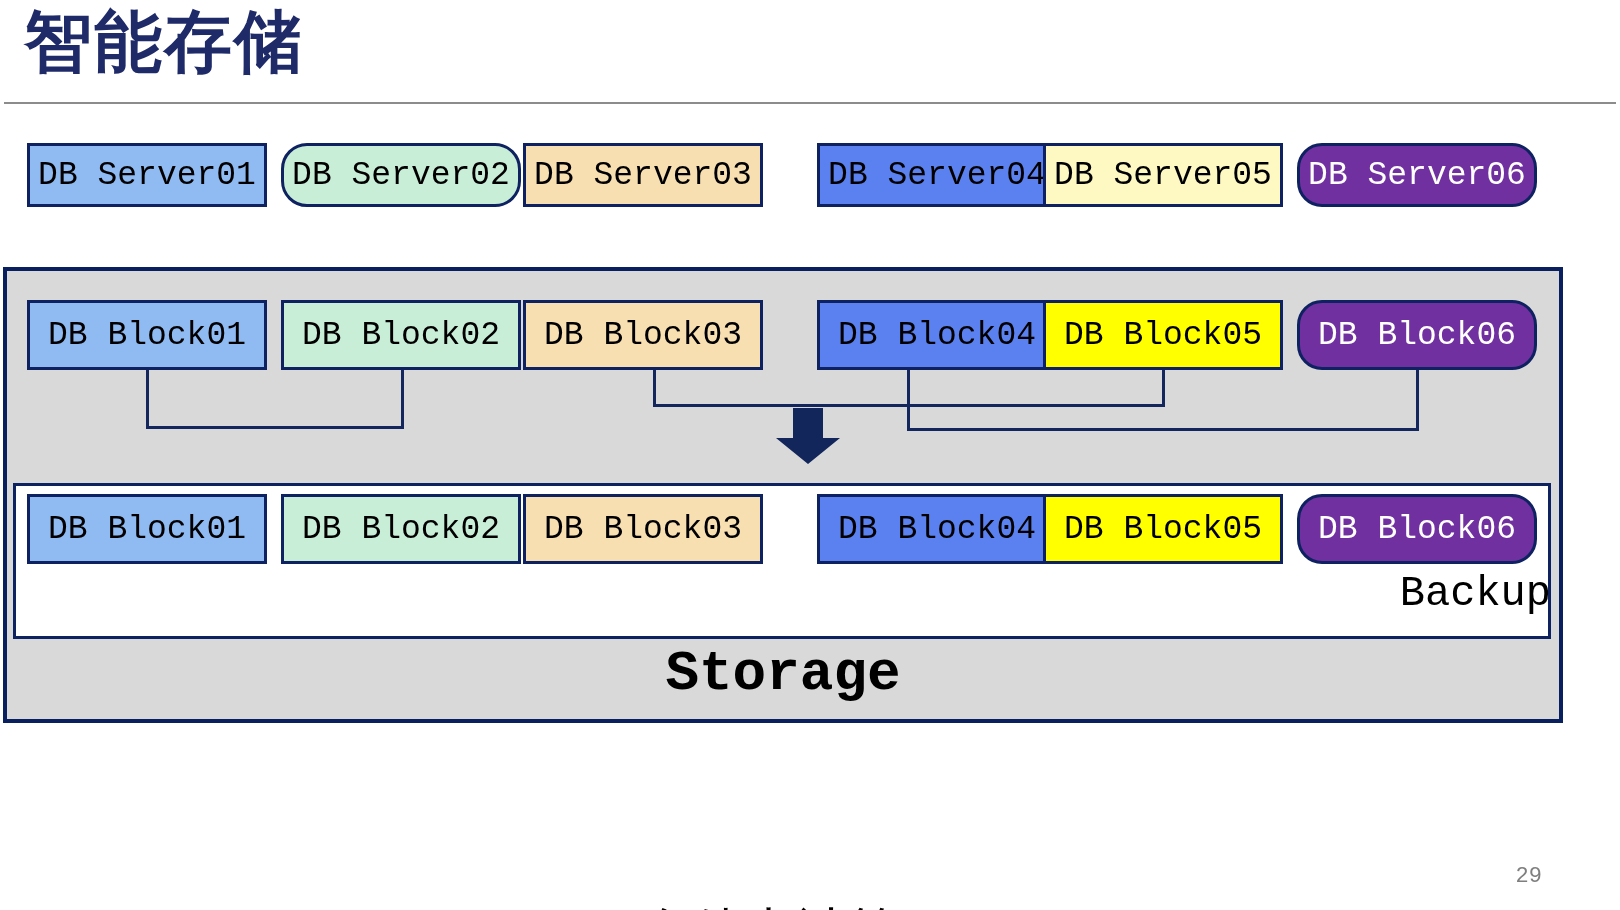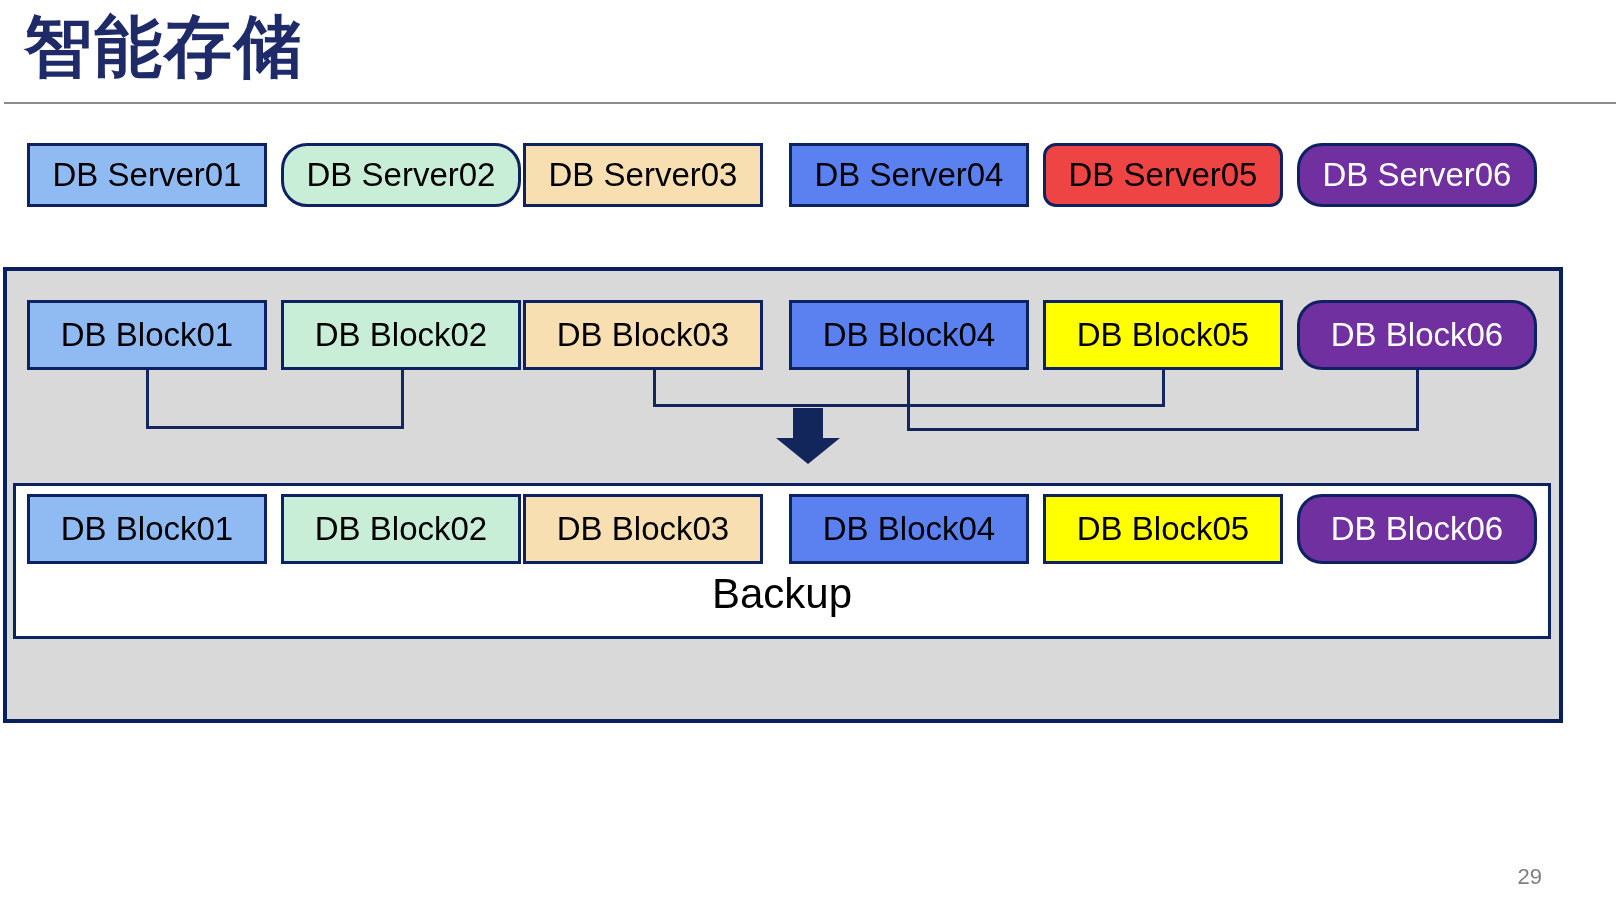--- a/index.html
+++ b/index.html
@@ -2,21 +2,21 @@
 <html><head>
 <meta charset="utf-8">
 <style>
   html, body { margin: 0; padding: 0; background: #ffffff; }
   .stage {
     position: relative;
     width: 1620px;
     height: 910px;
     background: #ffffff;
     overflow: hidden;
-    font-family: Liberation Sans, sans-serif;
+    font-family: Liberation Mono, monospace;
   }
   .abs { position: absolute; }
 
   .slide-title {
     left: 24px; top: 4px;
     font-size: 68px;
     font-weight: 700;
     color: #1F2B68;
     letter-spacing: 2px;
     line-height: 1.25;
@@ -37,42 +37,42 @@
     justify-content: center;
     font-size: 33px;
     color: #000;
   }
   .server-row-y { top: 143px; text-align: center; }
   .block-row1-y { top: 300px; height: 70px; }
   .block-row2-y { top: 494px; height: 70px; }
   .col0 { left: 27px; }
   .col1 { left: 281px; }
   .col2 { left: 523px; }
-  .col3 { left: 789px; }
+  .col3 { left: 817px; }
   .col4 { left: 1043px; }
   .col5 { left: 1297px; border-radius: 25px; }
 
   .storage-container {
     box-sizing: border-box;
     left: 3px; top: 267px;
     width: 1560px; height: 456px;
     background: #D9D9D9;
     border: 4px solid #0A1F5E;
   }
   .backup-box {
     box-sizing: border-box;
     left: 13px; top: 483px;
     width: 1538px; height: 156px;
     background: #ffffff;
     border: 3px solid #0E2161;
   }
   .backup-label {
     left: 13px; top: 570px;
     width: 1538px;
-    text-align: center;
+    text-align: right;
     font-size: 42px;
     color: #000;
   }
   .storage-label {
     left: 3px; top: 642px;
     width: 1560px;
     text-align: center;
     font-size: 56px;
     font-weight: 700;
     color: #000;
@@ -110,21 +110,21 @@
     </div>
   <div class="abs node-box server-row-y col1" style="background: rgb(201, 238, 216); color: rgb(0, 0, 0); border-radius: 26px;">
       <span>DB Server02</span>
     </div>
   <div class="abs node-box server-row-y col2" style="background: rgb(248, 223, 178); color: rgb(0, 0, 0);">
       <span>DB Server03</span>
     </div>
   <div class="abs node-box server-row-y col3" style="background: rgb(91, 128, 240); color: rgb(0, 0, 0);">
       <span>DB Server04</span>
     </div>
-  <div class="abs node-box server-row-y col4" style="background: #ef4444; color: rgb(0, 0, 0); border-radius: 13px;">
+  <div class="abs node-box server-row-y col4" style="background: #fef9c3; color: rgb(0, 0, 0);">
       <span>DB Server05</span>
     </div>
   <div class="abs node-box server-row-y col5" style="background: rgb(112, 48, 160); color: rgb(255, 255, 255);">
       <span>DB Server06</span>
     </div>
 
   <div class="abs storage-container"></div>
 
   <div class="abs node-box block-row1-y col0" style="background: rgb(143, 187, 242); color: rgb(0, 0, 0);">
       <span>DB Block01</span>
@@ -177,20 +177,21 @@
     </div>
   <div class="abs node-box block-row2-y col4" style="background: rgb(255, 255, 0); color: rgb(0, 0, 0);">
       <span>DB Block05</span>
     </div>
   <div class="abs node-box block-row2-y col5" style="background: rgb(112, 48, 160); color: rgb(255, 255, 255);">
       <span>DB Block06</span>
     </div>
 
   <div class="abs backup-label">Backup</div>
 
+  <div class="abs storage-label">Storage</div>
 
   <div class="abs captions">
     <div>存储内计算</div>
     
   </div>
 
   <div class="abs page-number">29</div>
 
 </div>
 

